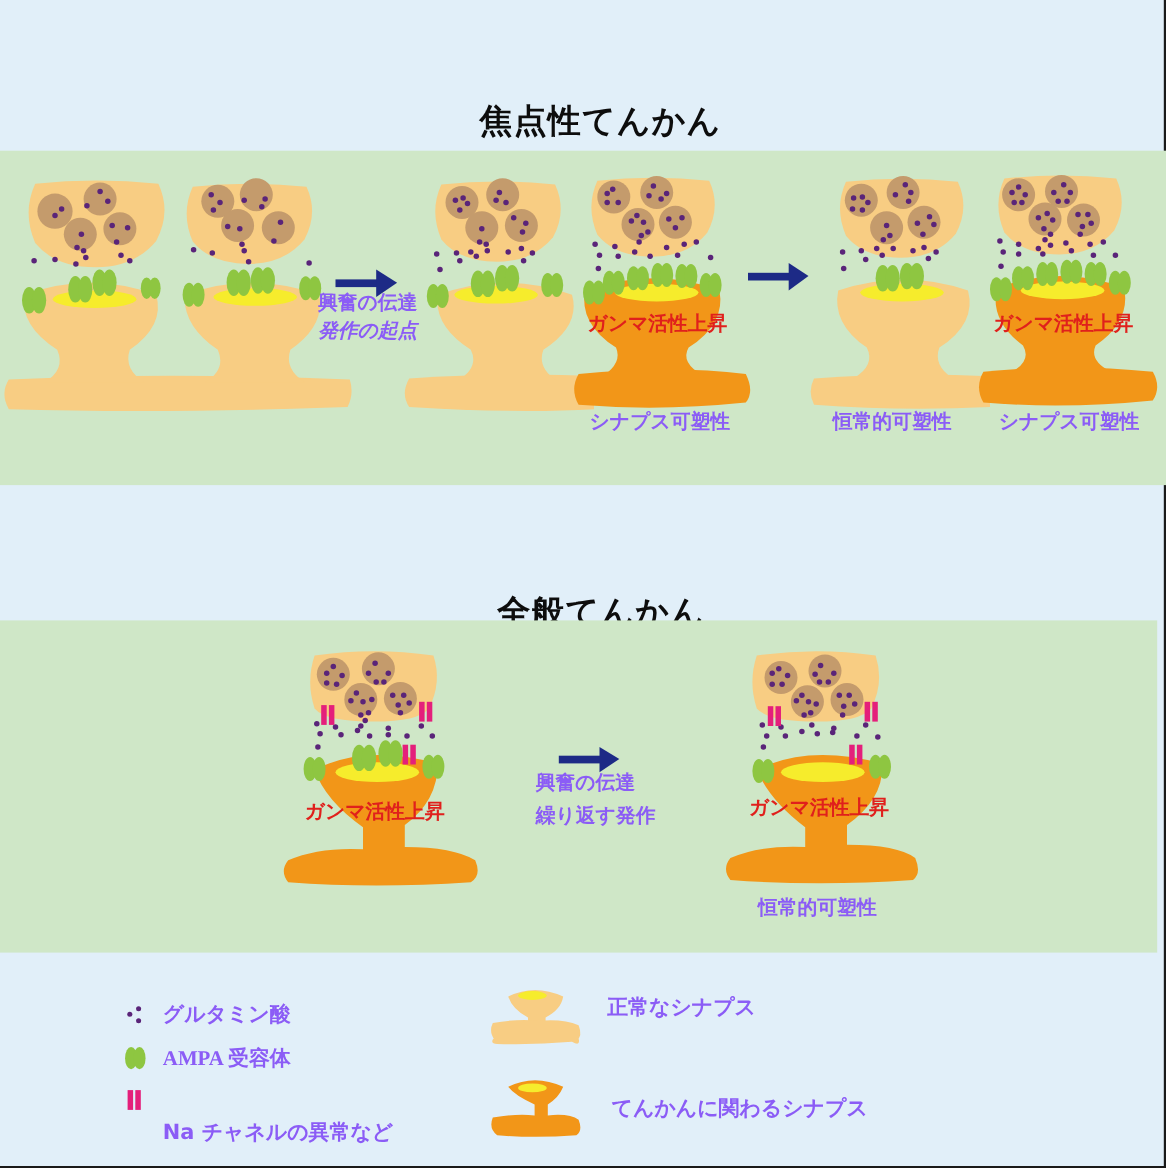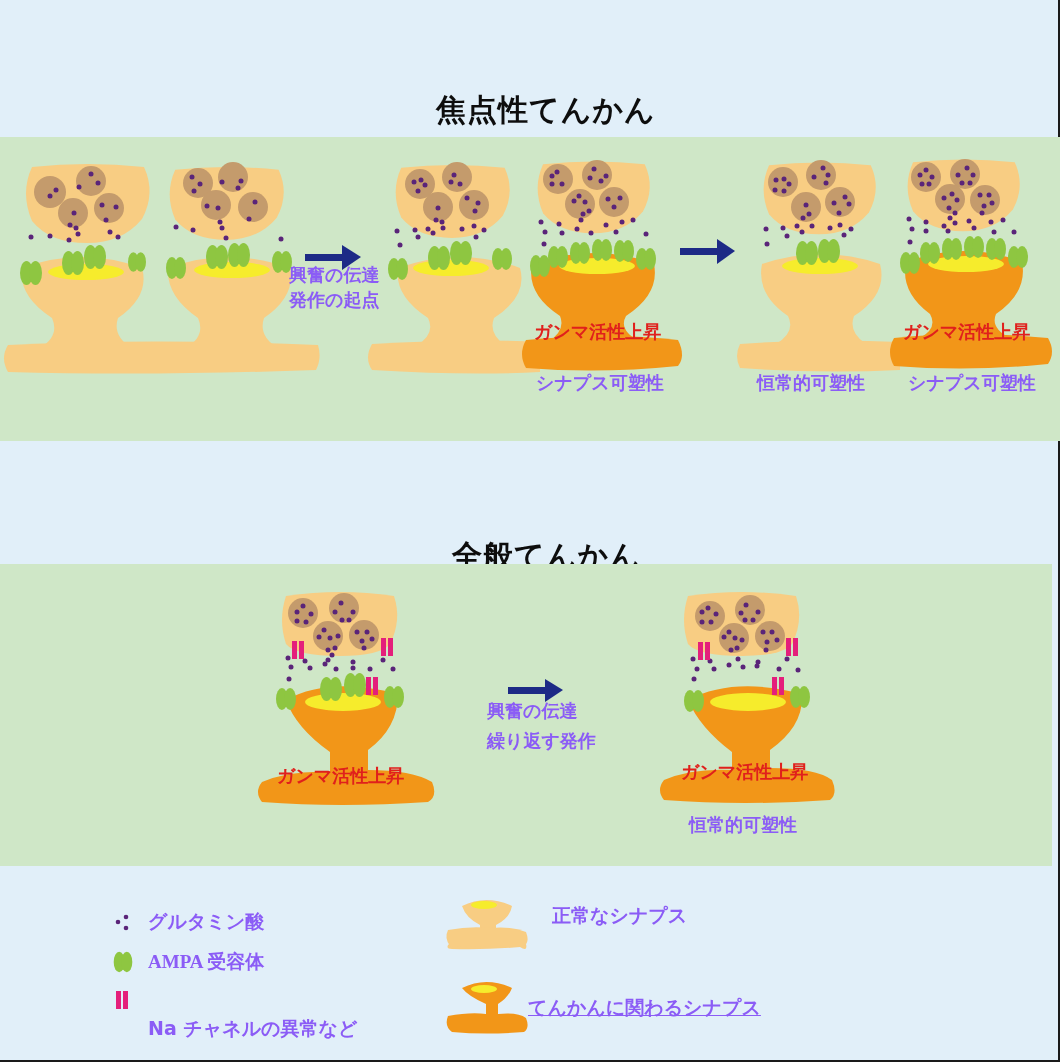--- a/index.html
+++ b/index.html
@@ -5,21 +5,21 @@
   html,body{margin:0;padding:0;}
   body{width:1060px;height:1062px;background:#e1eff9;position:relative;overflow:hidden;
        font-family:"DejaVu Sans","Liberation Sans",sans-serif;}
   .frame-right{position:absolute;right:0;top:0;width:2px;height:1062px;background:#1a1a1a;}
   .frame-bottom{position:absolute;left:0;bottom:0;width:1060px;height:2px;background:#1a1a1a;}
   .title{position:absolute;font-weight:bold;font-size:30px;color:#0d0d0d;letter-spacing:1px;margin-left:28px;}
   .panel{position:absolute;background:#cfe7c7;}
   svg.art{position:absolute;left:0;top:0;}
   .lbl{position:absolute;font-weight:bold;white-space:nowrap;}
   .lbl.black{color:#8b5cf6;font-size:18px;}
-  .lbl.red{color:#e0201c;font-size:18px;margin-top:38px;}
+  .lbl.red{color:#e0201c;font-size:18px;}
   .lbl.legend{color:#8b5cf6;font-size:19px;}
 </style>
 </head>
 <body>
 
 <div class="frame-right"></div>
 <div class="frame-bottom"></div>
 
 <div class="title" style="left:408px;top:90px;">焦点性てんかん</div>
 <div class="title" style="left:424px;top:536px;">全般てんかん</div>
@@ -436,30 +436,30 @@
     <path d="M490,928 Q512,926 526,932 Q530,942 524,946 L490,946 Z" fill="#f8cd83"></path>
     <ellipse cx="484" cy="905" rx="13" ry="4" fill="#f6ec2c"></ellipse>
   </g>
   <g>
     <path d="M448,1016 Q470,1012 486,1014 L486,1004 Q468,996 462,988 Q486,976 512,988 Q508,998 498,1004 L498,1014 Q518,1012 526,1018 Q530,1028 524,1032 Q486,1035 452,1032 Q444,1026 448,1016 Z" fill="#f29618"></path>
     <ellipse cx="484" cy="989" rx="13" ry="4" fill="#f6ec2c"></ellipse>
   </g>
 </svg>
 
 <div class="lbl black" style="left:289px;top:263px;">興奮の伝達</div>
-<div class="lbl black" style="left:289px;top:288px;">発作の起点</div>
+<div class="lbl black" style="left:289px;top:288px;font-style:italic;">発作の起点</div>
 <div class="lbl red" style="left:534px;top:282px;">ガンマ活性上昇</div>
 <div class="lbl red" style="left:903px;top:282px;">ガンマ活性上昇</div>
 <div class="lbl black" style="left:536px;top:371px;">シナプス可塑性</div>
 <div class="lbl black" style="left:757px;top:371px;">恒常的可塑性</div>
 <div class="lbl black" style="left:908px;top:371px;">シナプス可塑性</div>
 
 <div class="lbl red" style="left:277px;top:726px;">ガンマ活性上昇</div>
 <div class="lbl black" style="left:487px;top:699px;">興奮の伝達</div>
 <div class="lbl black" style="left:487px;top:729px;">繰り返す発作</div>
 <div class="lbl red" style="left:681px;top:722px;">ガンマ活性上昇</div>
 <div class="lbl black" style="left:689px;top:813px;">恒常的可塑性</div>
 
 <div class="lbl legend" style="left:148px;top:909px;">グルタミン酸</div>
 <div class="lbl legend" style="left:148px;top:949px;font-family:Liberation Serif, serif;">AMPA 受容体</div>
 <div class="lbl legend" style="left:148px;top:988px;margin-top:28px;">Na チャネルの異常など</div>
 <div class="lbl legend" style="left:552px;top:903px;">正常なシナプス</div>
-<div class="lbl legend" style="left:528px;top:995px;text-decoration:underline;">てんかんに関わるシナプス</div>
+<div class="lbl legend" style="left:556px;top:995px;">てんかんに関わるシナプス</div>
 
 </body></html>

